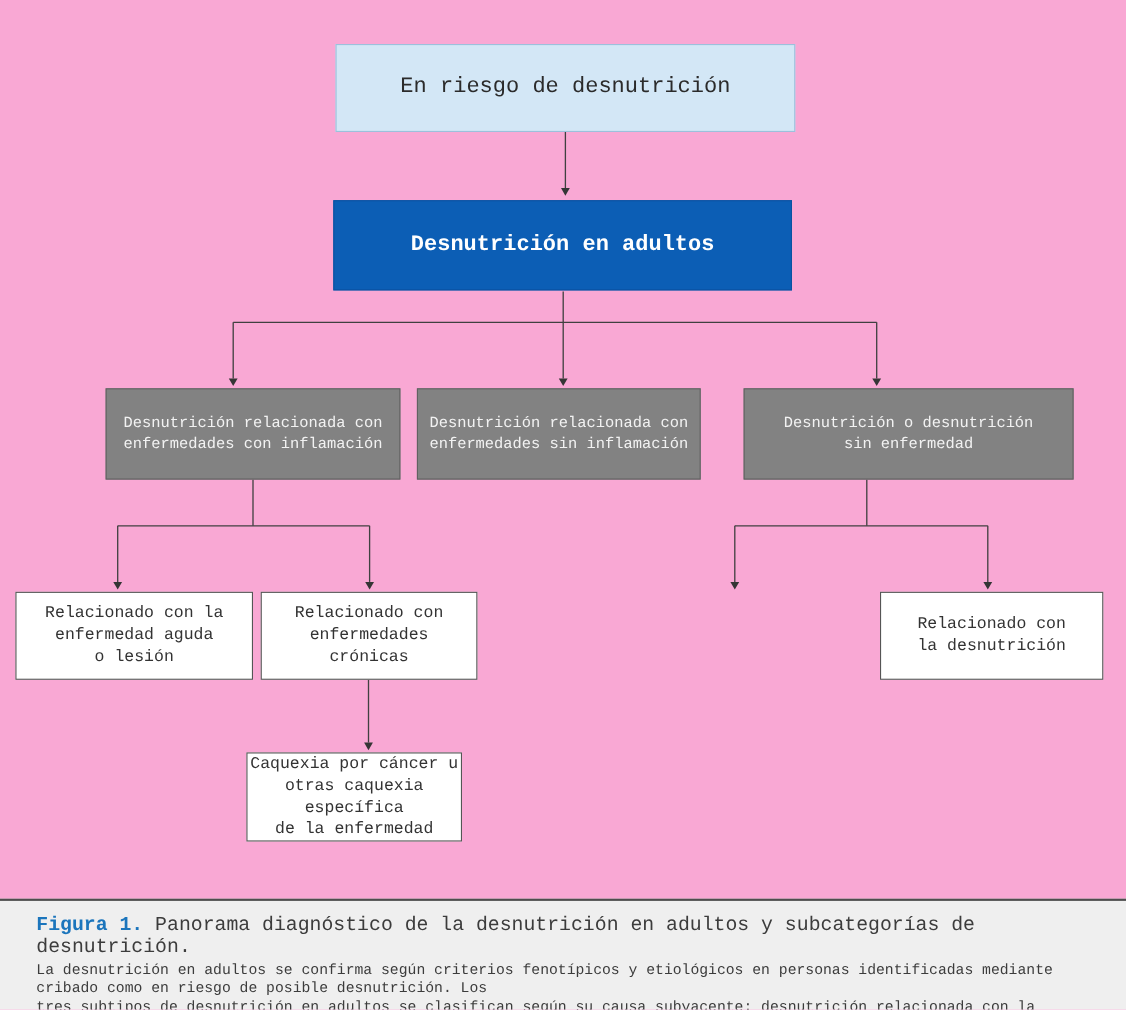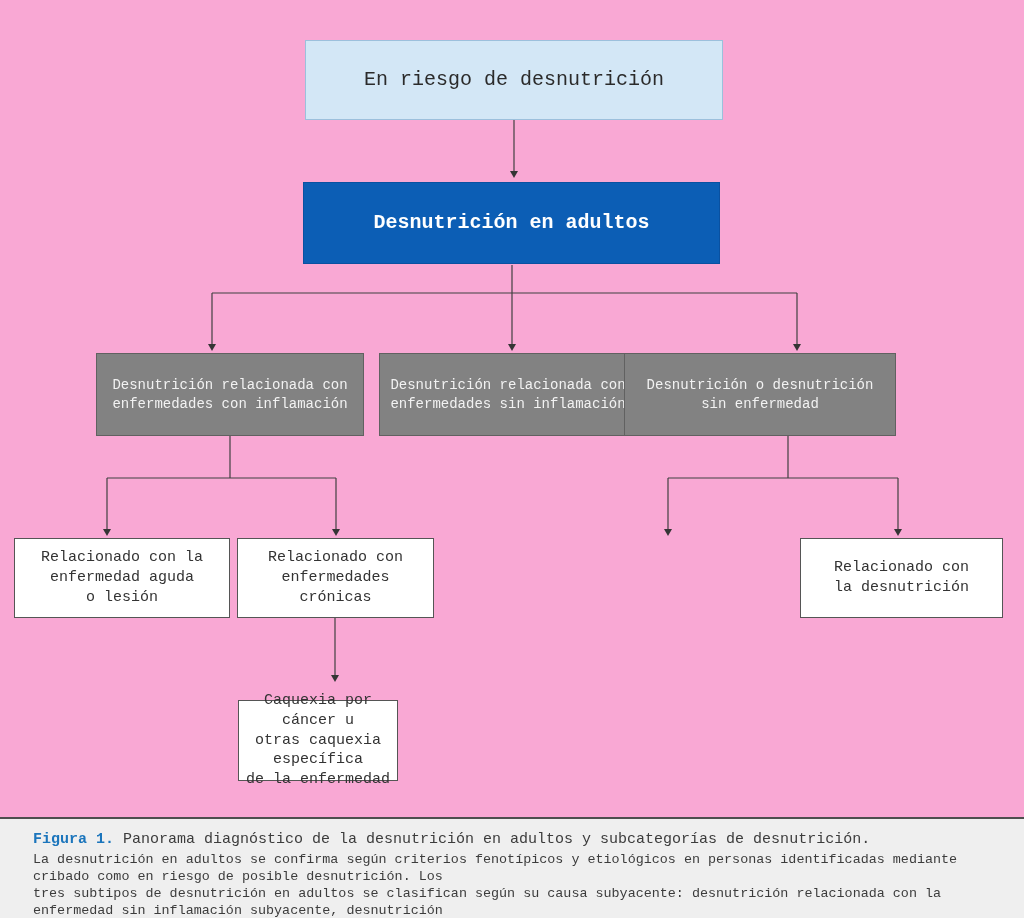--- a/index.html
+++ b/index.html
@@ -32,40 +32,40 @@
     border:1px solid #0a51a1;
     color:#ffffff;font-size:20px;font-weight:600;
   }
   .node-gray{
     background:var(--gray-fill,#828282);
     border:1px solid #616161;
     color:#f2f2f2;font-size:14px;
   }
   .node-g1{left:96px;top:353px;width:268px;height:83px;}
   .node-g2{left:379px;top:353px;width:258px;height:83px;}
-  .node-g3{left:624px;top:353px;width:272px;height:83px;}
+  .node-g3{left:676px;top:353px;width:300px;height:83px;}
   .node-white{
     background:#ffffff;
     border:1px solid #555555;
     color:#333333;font-size:15px;
   }
   .node-wA{left:14px;top:538px;width:216px;height:80px;}
   .node-wB{left:237px;top:538px;width:197px;height:80px;}
   .node-wC{left:578px;top:538px;width:204px;height:80px;}
   .node-wD{left:800px;top:538px;width:203px;height:80px;}
-  .node-cx{left:238px;top:684px;width:160px;height:81px;margin-top:16px;}
+  .node-cx{left:224px;top:684px;width:196px;height:81px;}
   .caption-panel{
     position:absolute;left:0;top:817px;width:1024px;height:101px;
     background:var(--caption-bg,#efefef);
     border-top:2px solid #4e4e4e;
     box-sizing:border-box;
     padding:12px 30px 0 33px;
   }
   .caption-title{
-    font-size:15px;color:#3c3c3c;margin:0 0 3px 0;
+    font-size:18px;color:#3c3c3c;margin:0 0 3px 0;
   }
   .caption-figure{
     color:var(--figure-label-blue,#1b75bc);font-weight:bold;
   }
   .caption-body{
     font-size:13.4px;color:#3c3c3c;line-height:1.28;
     white-space:pre-line;margin:0;
   }
 </style>
 </head>

